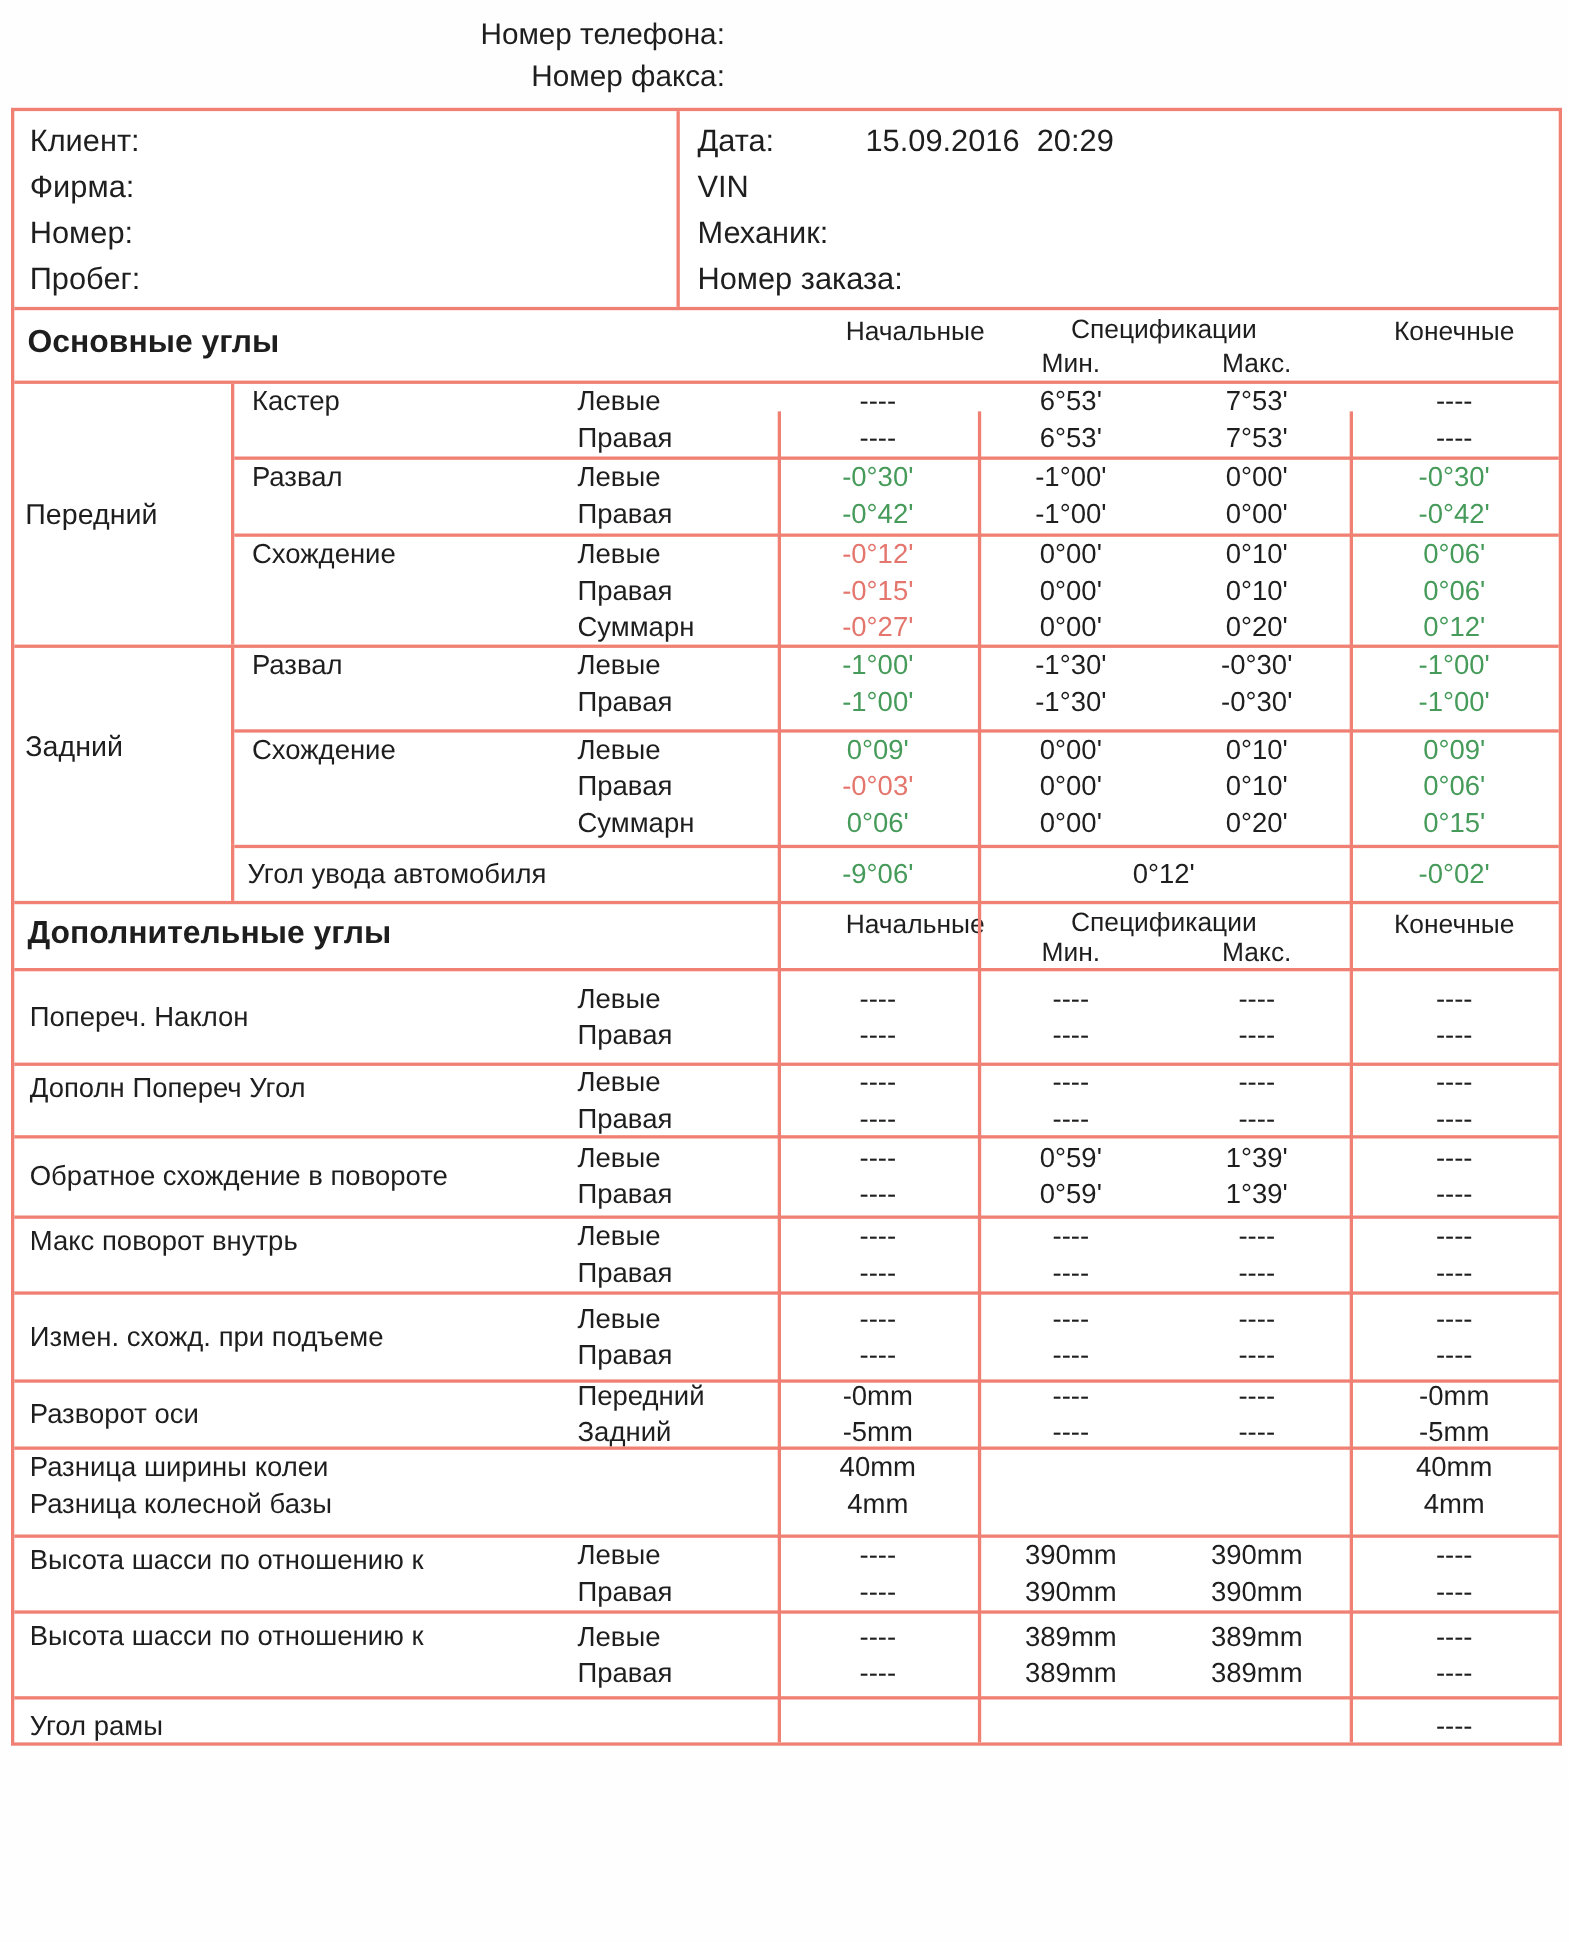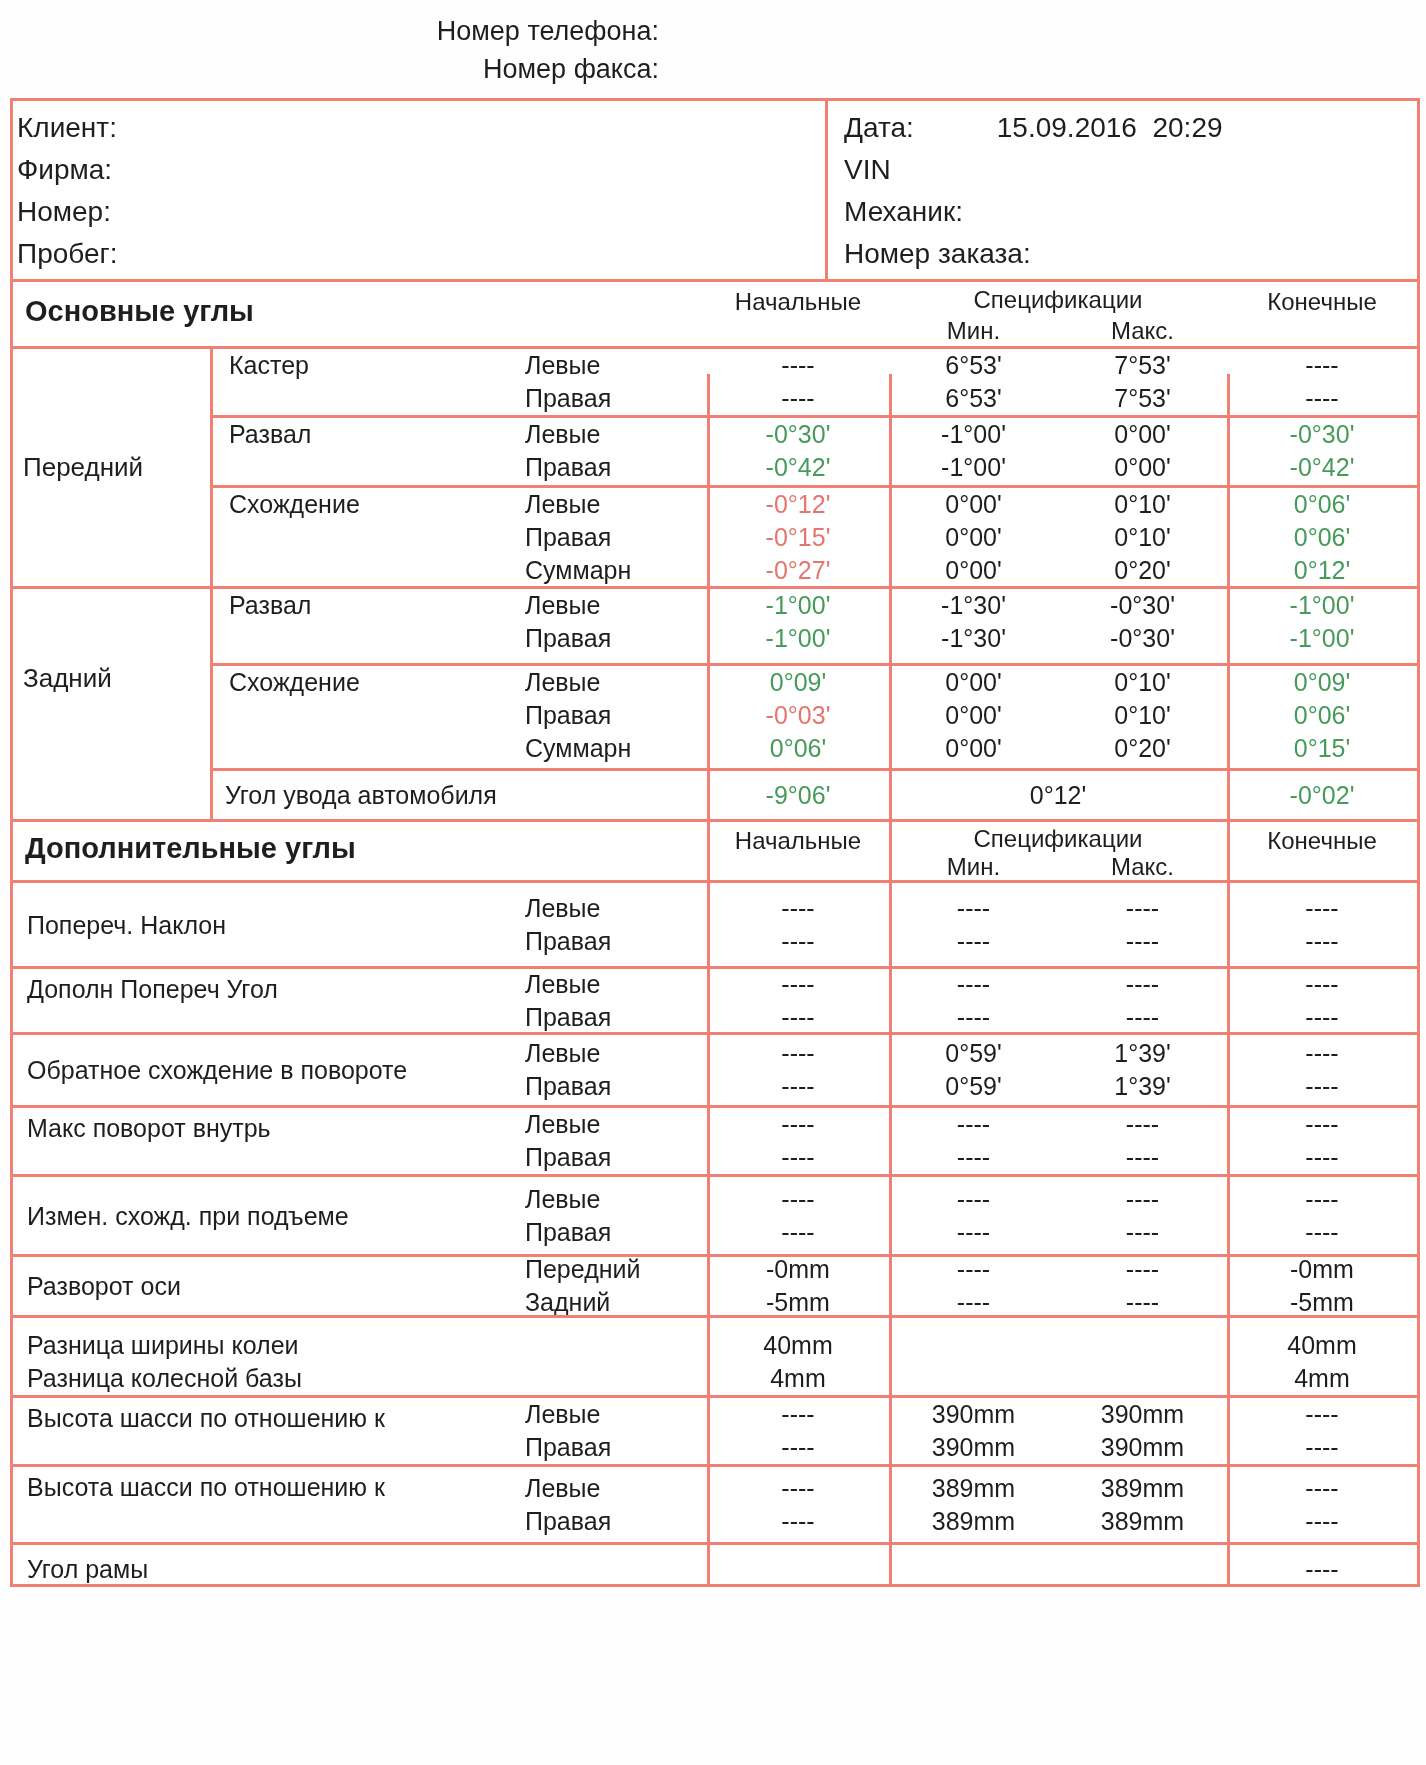--- a/index.html
+++ b/index.html
@@ -18,36 +18,36 @@
   .toplabels{position:absolute;top:12px;left:0;width:659px;text-align:right;font-size:27px;line-height:38px;}
   
   .box{position:absolute;left:10px;top:98px;width:1410px;border:3px solid var(--line);box-sizing:border-box;background:#fff;}
   .sec{border-top:3px solid var(--line);position:relative;box-sizing:border-box;}
   .sec.first{border-top:none;}
   
   .vl{position:absolute;top:273px;bottom:0;width:3px;background:var(--line);z-index:4;}
   .vl1{left:694px;} .vl2{left:876px;} .vl3{left:1214px;}
   
   .client{display:flex;height:178px;}
-  .client-left{width:815px;border-right:3px solid var(--line);box-sizing:border-box;padding:6px 0 0 4px;}
+  .client-left{width:605px;border-right:3px solid var(--line);box-sizing:border-box;padding:6px 0 0 14px;}
   .client-right{flex:1;padding:6px 0 0 16px;}
   .crow{height:42px;line-height:42px;font-size:28px;}
   .clabel{display:inline-block;min-width:145px;}
   .cvalue{white-space:pre;}
   
   .titlesec{height:92px;text-align:center;}
   .rtitle{font-size:33px;font-weight:700;margin-top:8px;letter-spacing:0.5px;}
   .rsub{font-size:24px;margin-top:4px;}
   
   .thead{height:67px;}
   .thead2{height:61px;}
   .sect-title{position:absolute;left:12px;top:13px;font-size:29px;font-weight:700;}
   .thead2 .sect-title{top:10px;}
   .hcell{position:absolute;text-align:center;font-size:24px;}
-  .h-init{left:694px;width:182px;top:6px;}
+  .h-init{left:728px;width:182px;top:6px;}
   .h-spec{left:876px;width:338px;top:4px;}
   .h-min{left:876px;width:169px;top:35px;}
   .h-max{left:1045px;width:169px;top:35px;}
   .h-fin{left:1214px;width:190px;top:6px;}
   .thead2 .h-init,.thead2 .h-fin{top:5px;}
   .thead2 .h-spec{top:3px;}
   .thead2 .h-min,.thead2 .h-max{top:31px;}
   
   .axisblock{display:flex;}
   .axis{width:200px;border-right:3px solid var(--line);box-sizing:border-box;display:flex;align-items:center;padding-left:10px;font-size:26px;}
@@ -70,21 +70,21 @@
   .tspec{width:338px;text-align:center;}
   .tf{width:190px;text-align:center;}
   
   .agroup{display:flex;flex-direction:column;justify-content:center;position:relative;box-sizing:border-box;}
   .albl{position:absolute;left:14px;top:50%;transform:translateY(-50%);font-size:25px;}
   .agroup.top .albl{top:6px;transform:none;}
   .arow{display:flex;height:33px;line-height:33px;font-size:25px;}
   .asp{width:512px;}
   .as{width:182px;}
   
-  .diffgroup{display:flex;align-items:flex-end;height:80px;font-size:25px;}
+  .diffgroup{display:flex;align-items:flex-start;height:80px;font-size:25px;}
   .dl{width:694px;padding-left:14px;box-sizing:border-box;}
   .dl div{line-height:33px;}
   .dn{width:182px;text-align:center;}
   .dn div{line-height:33px;}
   .dspec{width:338px;}
   .dk{width:190px;text-align:center;}
   .dk div{line-height:33px;}
   
   .framerow{display:flex;align-items:flex-end;height:42px;font-size:25px;}
   

